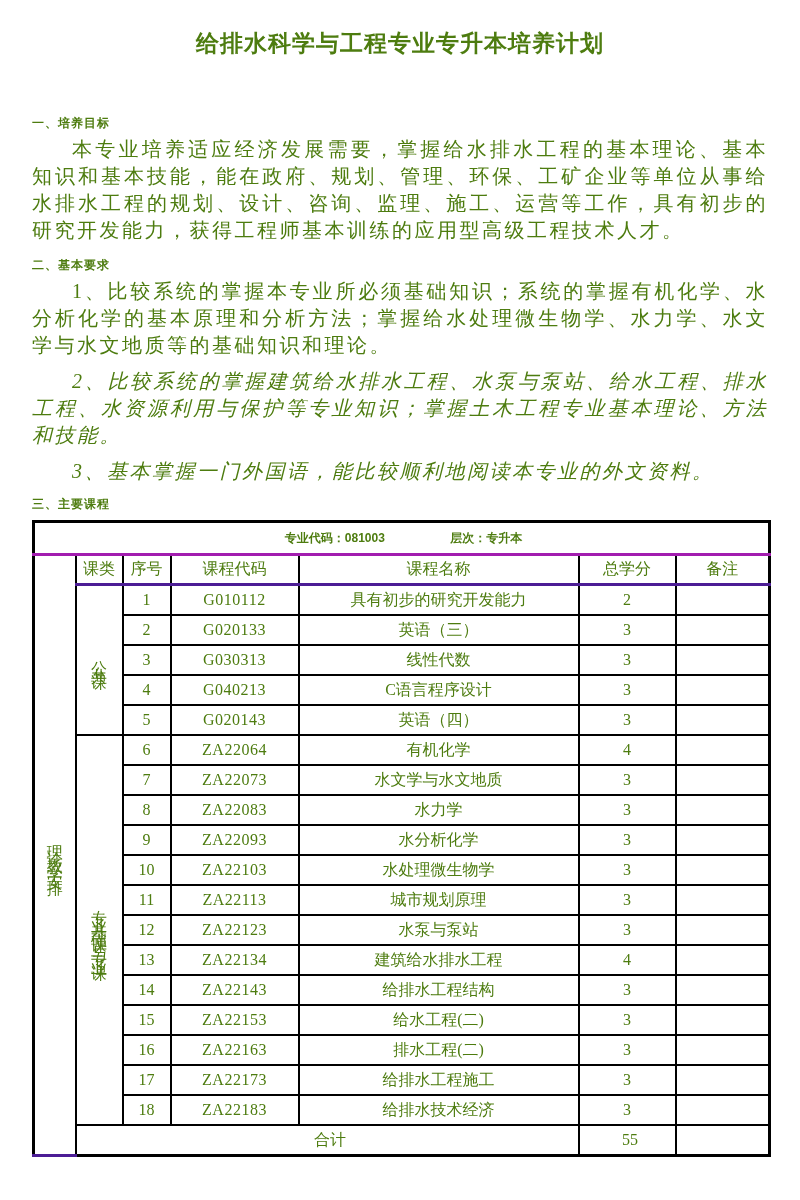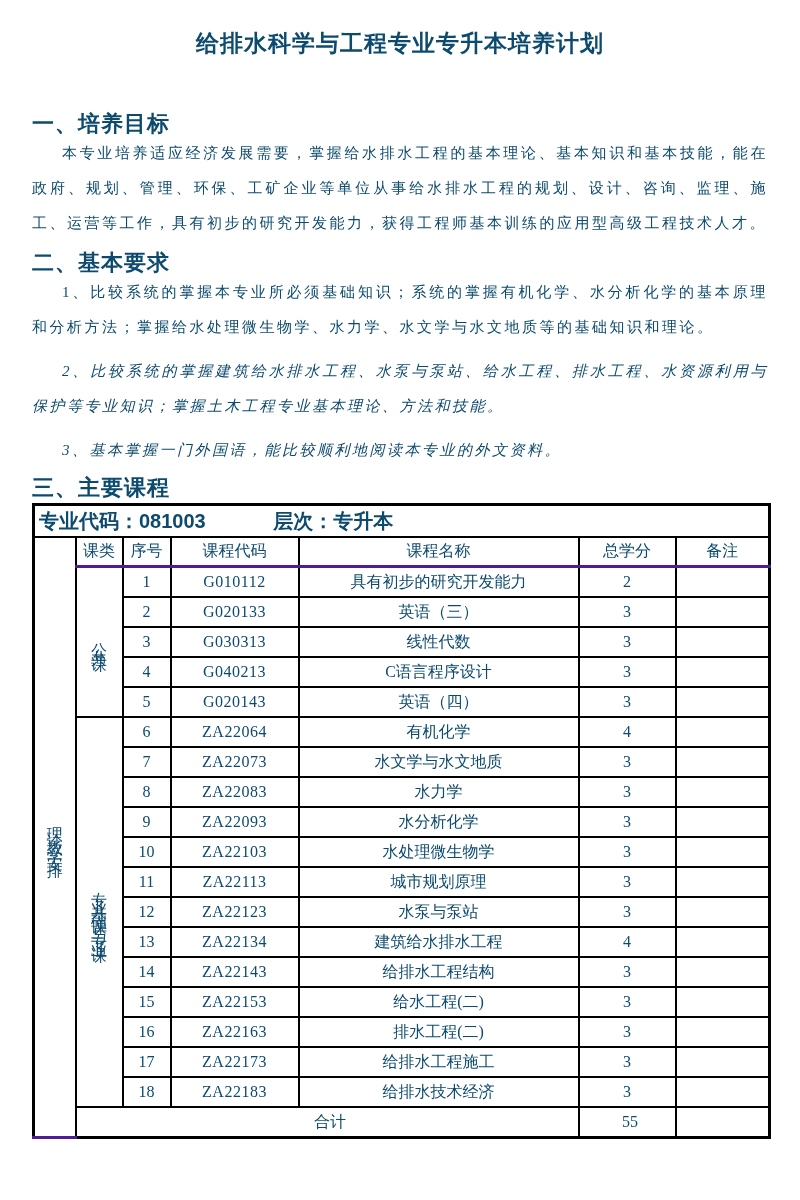--- a/index.html
+++ b/index.html
@@ -1,50 +1,50 @@
 <!DOCTYPE html>
 <html><head>
 <meta charset="utf-8">
 <style>
   html,body { margin:0; padding:0; background:#ffffff; }
   .page {
     position: relative;
     width: 800px;
     height: 1200px;
     background: #ffffff;
-    color: #0c4a6e;
+    color: #4d7c0f;
     font-family: "Liberation Serif", serif;
     overflow: hidden;
     box-sizing: border-box;
     padding: 0 32px;
   }
   h1.doc-title {
     margin: 26px 0 0 0;
     text-align: center;
     font-family: "Liberation Sans", sans-serif;
     font-weight: 700;
     font-size: 23px;
     line-height: 34px;
     letter-spacing: 1px;
   }
   h2.sec-heading {
     margin: 0;
-    font-family: Liberation Sans, sans-serif;
+    font-family: Liberation Mono, monospace;
     font-weight: 700;
-    font-size: 22px;
+    font-size: 12px;
     line-height: 20px;
     letter-spacing: 1px;
   }
   .sec-heading.h-1 { margin-top: 54px; }
   .sec-heading.h-2 { margin-top: 12px; }
   .sec-heading.h-3 { margin-top: 10px; }
   p.body-para {
     margin: 2px 0 0 0;
-    font-size: 15px;
-    line-height: 35px;
+    font-size: 20px;
+    line-height: 27px;
     letter-spacing: 2.5px;
     text-indent: 2em;
     text-align: justify;
     text-justify: inter-character;
   }
   p.body-para + p.body-para { margin-top: 9px; font-style: italic; }
   section { display: block; }
 
   table.course-table {
     margin-top: 5px;
@@ -56,26 +56,26 @@
   table.course-table td {
     border: 2px solid #000;
     font-size: 16px;
     text-align: center;
     vertical-align: middle;
     padding: 0;
     overflow: hidden;
   }
   tr.meta-row td {
     height: 30px;
-    text-align: left;
+    text-align: center;
     font-family: "Liberation Sans", sans-serif;
     font-weight: 700;
-    font-size: 20px;
+    font-size: 12px;
     padding-left: 4px;
-    border-bottom: 1px solid #a21caf;
+    border-bottom: 3px solid #a21caf;
   }
   tr.meta-row .level-label { margin-left: 62px; }
   tr.head-row td { height: 27px; border-bottom: 3px solid #4c1d95; }
   tr.course-row td { height: 28px; }
   tr.total-row td { height: 28px; padding-left: 6px; }
   td.code-cell { font-size: 15.5px; letter-spacing: 0.5px; }
   td.name-cell { text-align: left; padding-left: 5px; }
   td.side-cell { border-bottom: 3px solid #000; }
   .vtext {
     display: inline-block;

